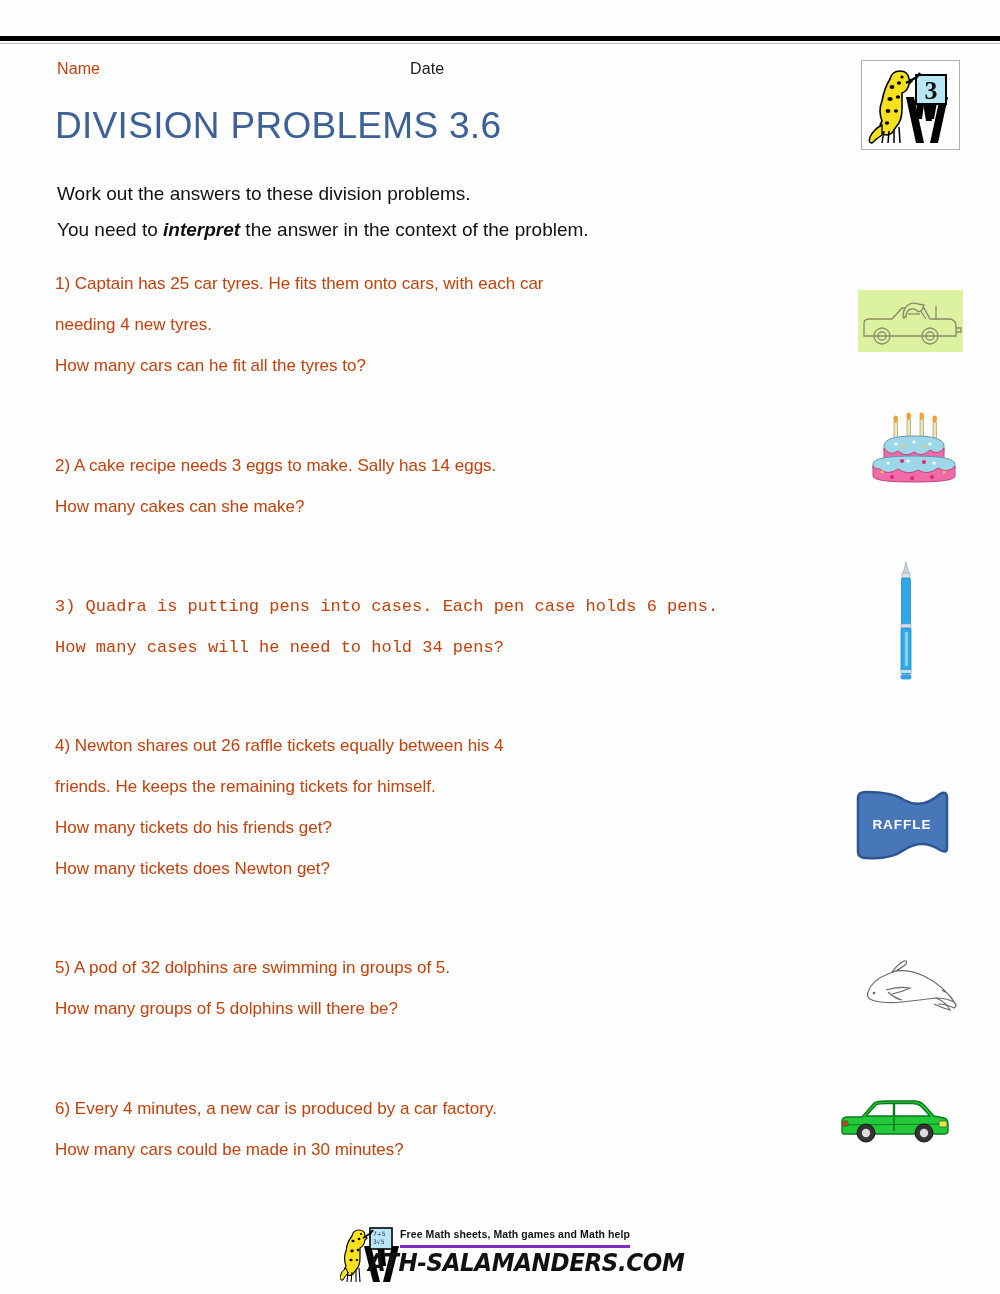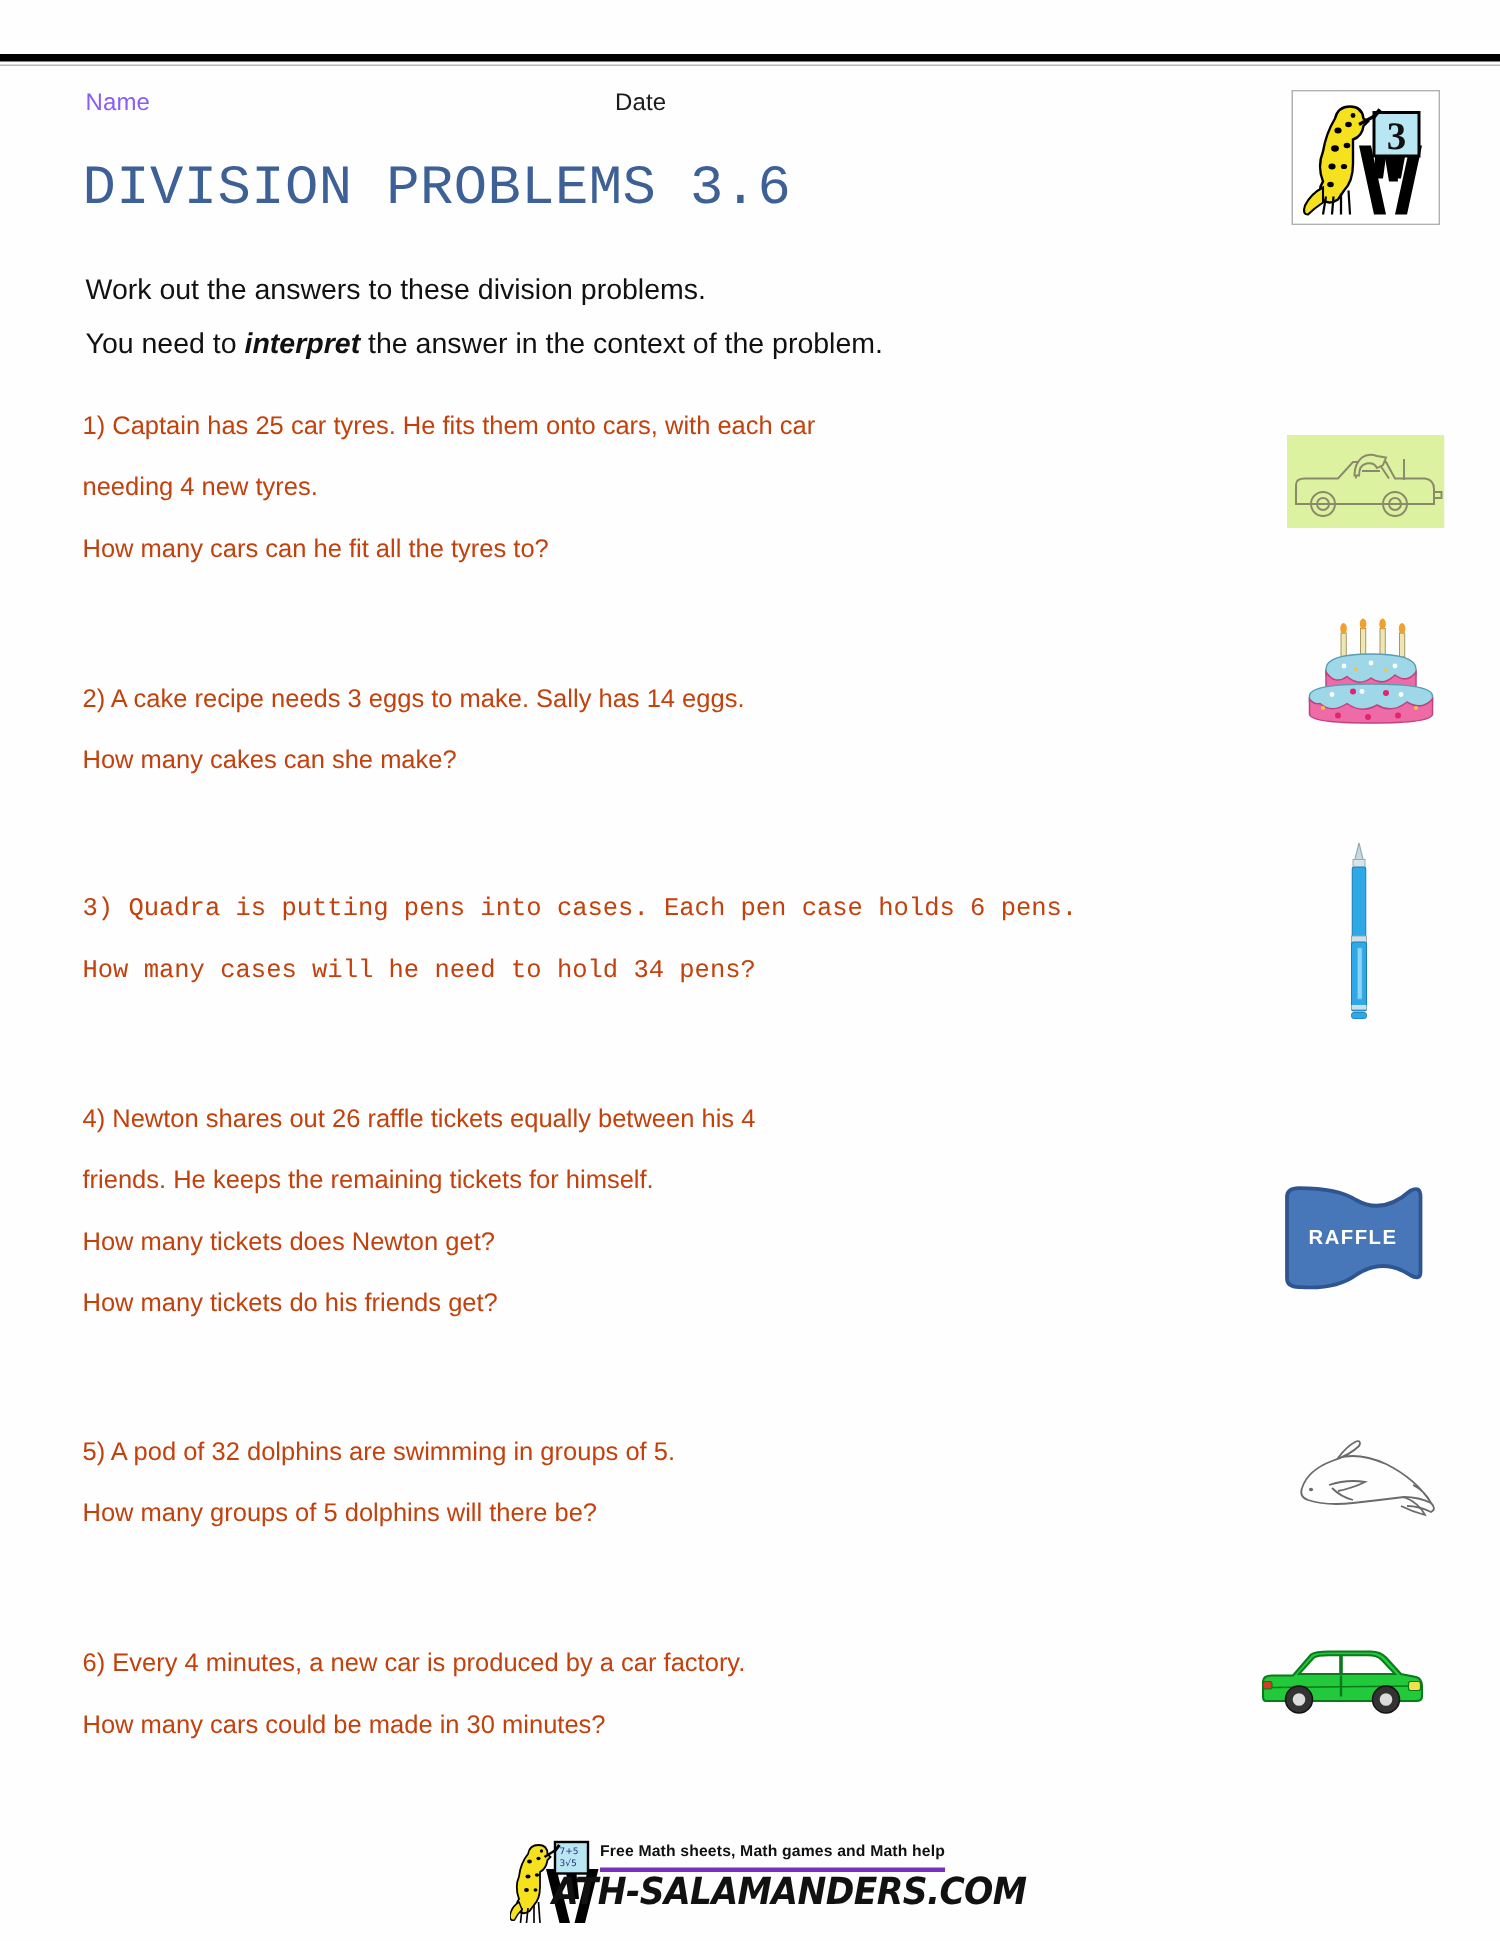--- a/index.html
+++ b/index.html
@@ -28,35 +28,35 @@
     left: 0; top: 43px;
     width: 1000px; height: 1px;
     background: #b9b9b9;
   }
 
   
   .name-label {
     position: absolute;
     left: 57px; top: 60px;
     font-size: 16px;
-    color: #8b5cf6;
+    color: #c2410c;
     letter-spacing: .1px;
   }
   .date-label {
     position: absolute;
     left: 410px; top: 60px;
     font-size: 16px;
     color: #1b1b1b;
     letter-spacing: .1px;
   }
 
   .worksheet-title {
     position: absolute;
     left: 55px; top: 104px;
-    font-family: Liberation Mono, monospace;
+    font-family: Liberation Sans, sans-serif;
     font-size: 37px;
     line-height: 44px;
     color: #3d6196;
     letter-spacing: .3px;
     white-space: nowrap;
     text-align: center;
   }
 
   
   .header-logo {
@@ -289,22 +289,22 @@
     <rect x="11" y="72" width="3" height="34" fill="#8fd4f4" stroke="#5cb6e0" stroke-width=".5"></rect>
 
     <rect x="7" y="110" width="10" height="3" fill="#d0dee6"></rect>
     <rect x="7" y="115" width="10" height="4" rx="1.5" fill="#2fa8e8" stroke="#1b7fb5" stroke-width=".6"></rect>
   </svg>
 </div>
 
 <div class="question" style="top:725px;">
   <div class="q-line">4) Newton shares out 26 raffle tickets equally between his 4</div>
   <div class="q-line">friends. He keeps the remaining tickets for himself.</div>
+  <div class="q-line">How many tickets do his friends get?</div>
   <div class="q-line">How many tickets does Newton get?</div>
-  <div class="q-line">How many tickets do his friends get?</div>
 </div>
 
 <div class="art" style="left:852px; top:788px;">
   <svg width="102" height="78" viewBox="0 0 102 78">
     <path d="M6 10 Q6 4 14 4 Q40 4 52 12 Q70 22 88 6 Q95 2 95 10 L95 60 Q95 66 88 62 Q70 50 52 62 Q38 72 14 70 Q6 70 6 64 Z" fill="#4777b8" stroke="#2f5590" stroke-width="2.5"></path>
     <text x="50" y="41" font-family="Liberation Sans, sans-serif" font-size="13.5" font-weight="bold" fill="#ffffff" text-anchor="middle" letter-spacing="1">RAFFLE</text>
   </svg>
 </div>
 
 <div class="question" style="top:947px;">

